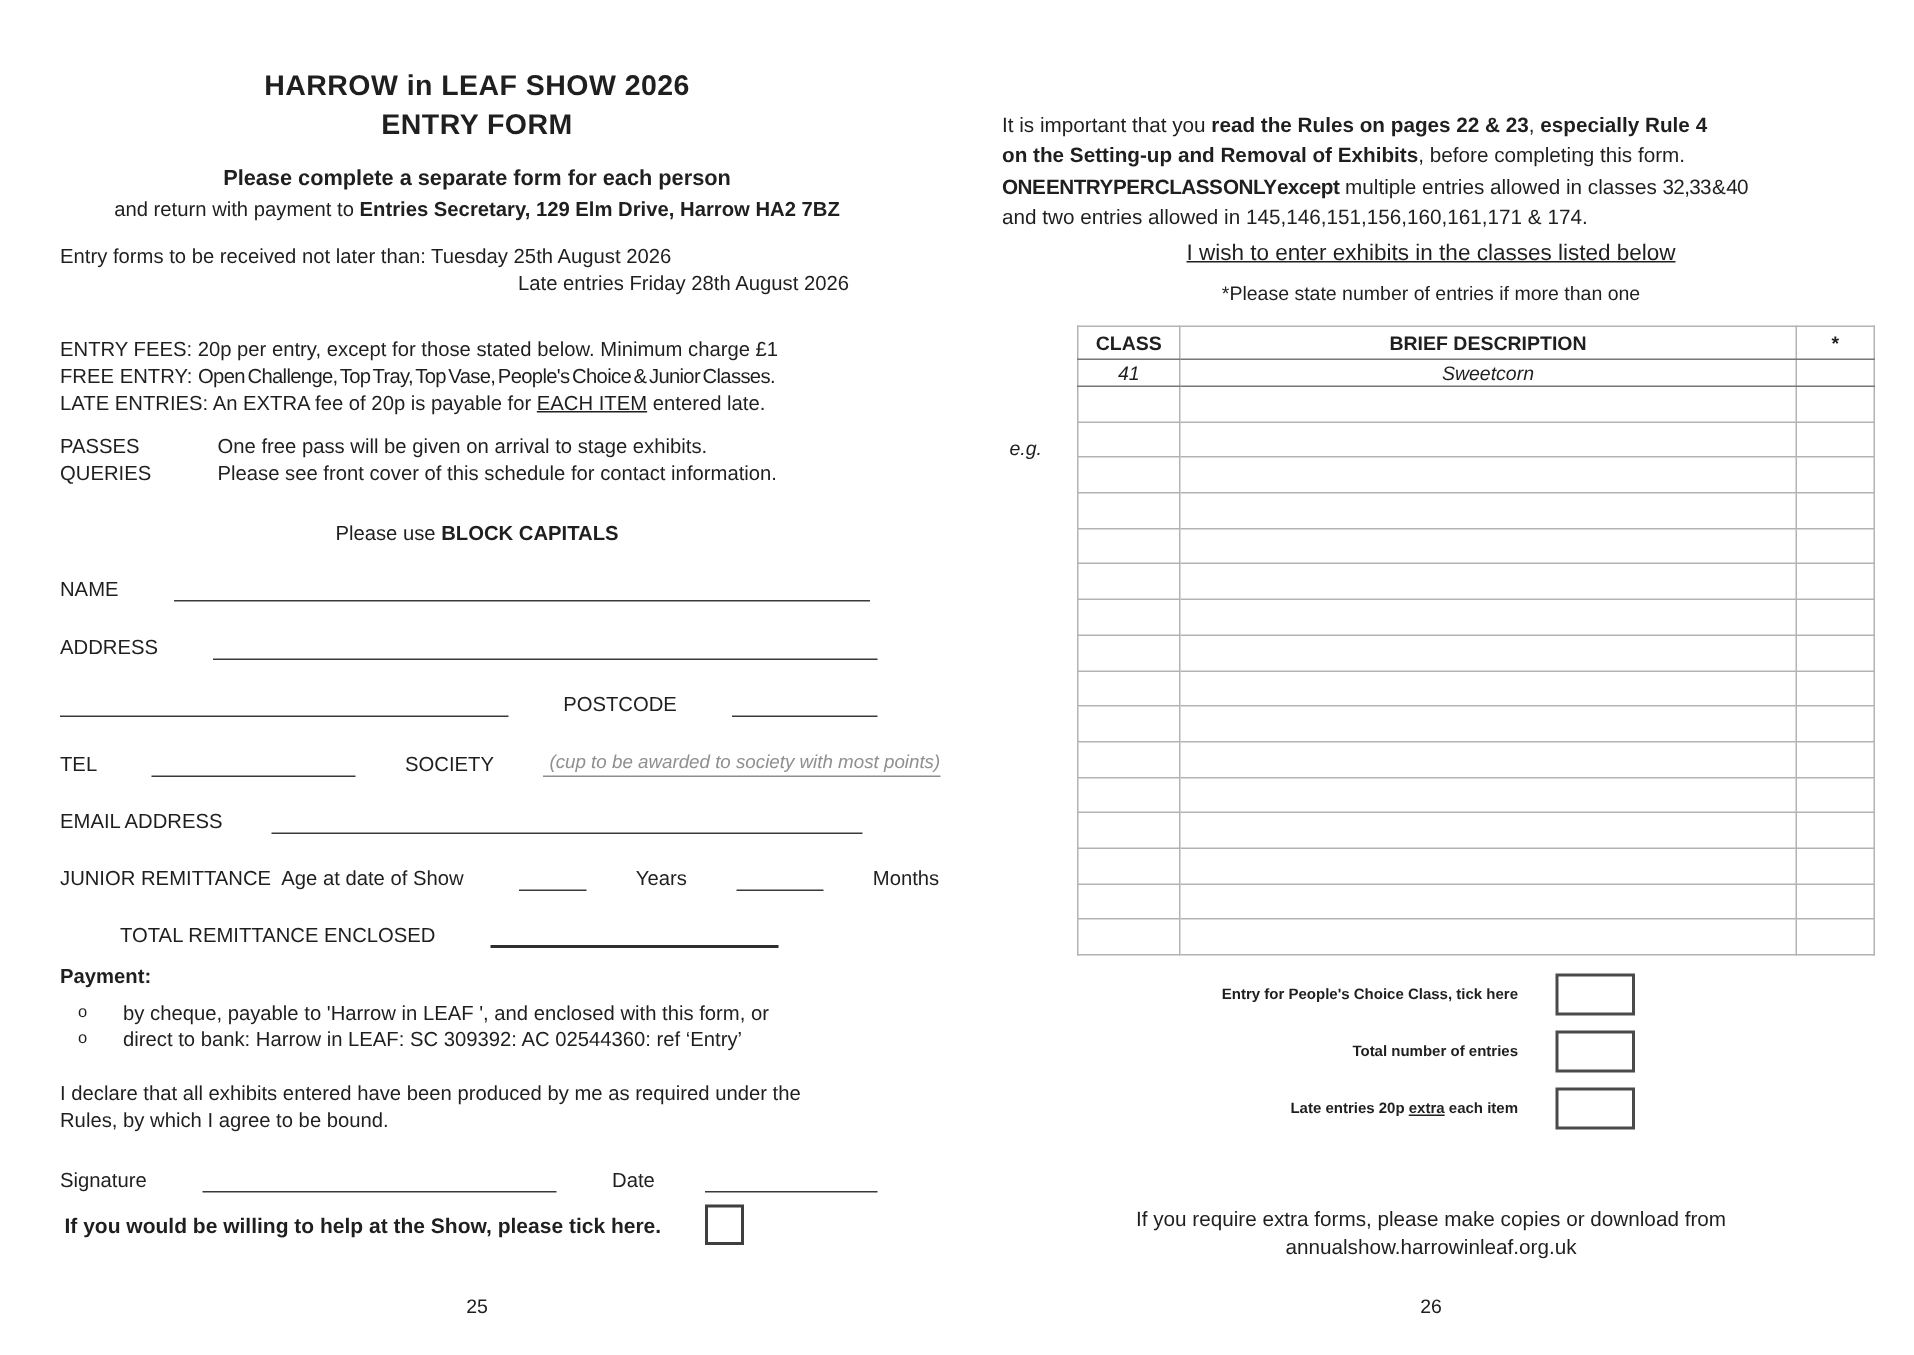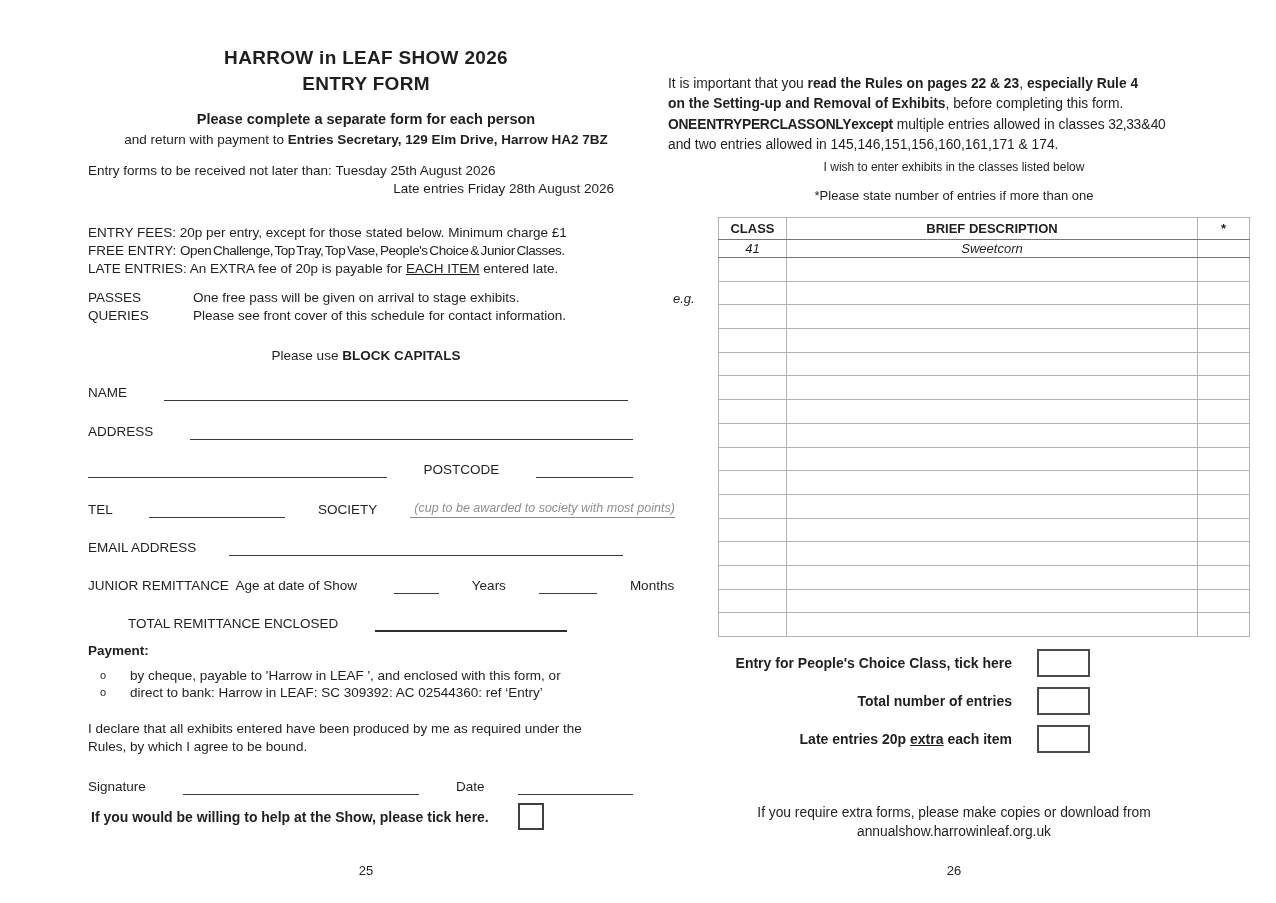--- a/index.html
+++ b/index.html
@@ -1,20 +1,20 @@
 <!DOCTYPE html>
 <html><head>
 <meta charset="utf-8">
 <style>
   * { margin:0; padding:0; box-sizing:border-box; }
   html,body { width:1276px; height:903px; background:#ffffff; }
   body { font-family:"Liberation Sans", sans-serif; color:#1f1f1f; font-size:13.5px; position:relative; }
 
   .page { position:absolute; top:0; height:903px; }
-  #page-left  { left:40px;  width:556px;margin-left:48px; }
+  #page-left  { left:40px;  width:556px; }
   #page-right { left:668px; width:572px; }
   .blk { position:absolute; width:100%; }
 
   .center { text-align:center; }
   .b { font-weight:bold; }
   .u { text-decoration:underline; }
   .cond  { letter-spacing:-0.45px; word-spacing:-1.6px; }
   .cond2 { letter-spacing:-0.35px; word-spacing:-3px; }
 
   
@@ -37,36 +37,36 @@
   .declaration { width:530px; line-height:17.5px; }
 
   .help-row { display:flex; align-items:center; padding-left:3px;gap:20px; }
   .help-text { font-size:14px; font-weight:bold; }
   .tickbox { width:26px; height:27px; border:2px solid #3f3f3f; margin-left:9px; flex:none; background:#fff; }
 
   .pagenum { font-size:13px; }
 
   
   .para { line-height:19.5px; font-size:13.8px; }
-  .wish { font-size:12px; }
+  .wish { font-size:15px;text-decoration:underline; }
   .note { font-size:13px; }
 
   .tbl-wrap { position:absolute; top:217px; left:50px; width:487px; }
   .eg { position:absolute; left:-45px; top:26px; font-style:italic; font-size:13px;margin-top:48px; }
   table.entries { border-collapse:collapse; width:487px; table-layout:fixed; }
   table.entries td, table.entries th { border:1px solid #b3b3b3; padding:0; }
   table.entries { border:1.5px solid #8a8a8a; }
   th.c-class { width:68px; }  th.c-desc { width:411px; } th.c-star { width:52px; }
   tr.hdr th { height:22px; font-size:13px; font-weight:bold; text-align:center; border-bottom:1.5px solid #777; }
   tr.example td { height:18px; font-size:13px; font-style:italic; text-align:center; border-bottom:1.4px solid #777; }
   tr.empty td { height:23.7px; }
 
   .totals { position:absolute; top:649px; left:0; width:100%; }
   .tot-row { display:flex; justify-content:flex-end; align-items:center; height:28px; margin-bottom:10px; padding-right:150px; }
-  .tot-label { font-size:14px; font-weight:bold; text-align:right; }
+  .tot-label { font-size:10px; font-weight:bold; text-align:right; }
   .tot-box { width:53px; height:28px; border:2px solid #4a4a4a; margin-left:25px; flex:none; background:#fff; }
 
   .footer { line-height:18.5px; font-size:13.8px; }
 </style>
 </head>
 <body>
 
 <div class="page" id="page-left">
 
   <div class="blk center title" style="top:45px">

